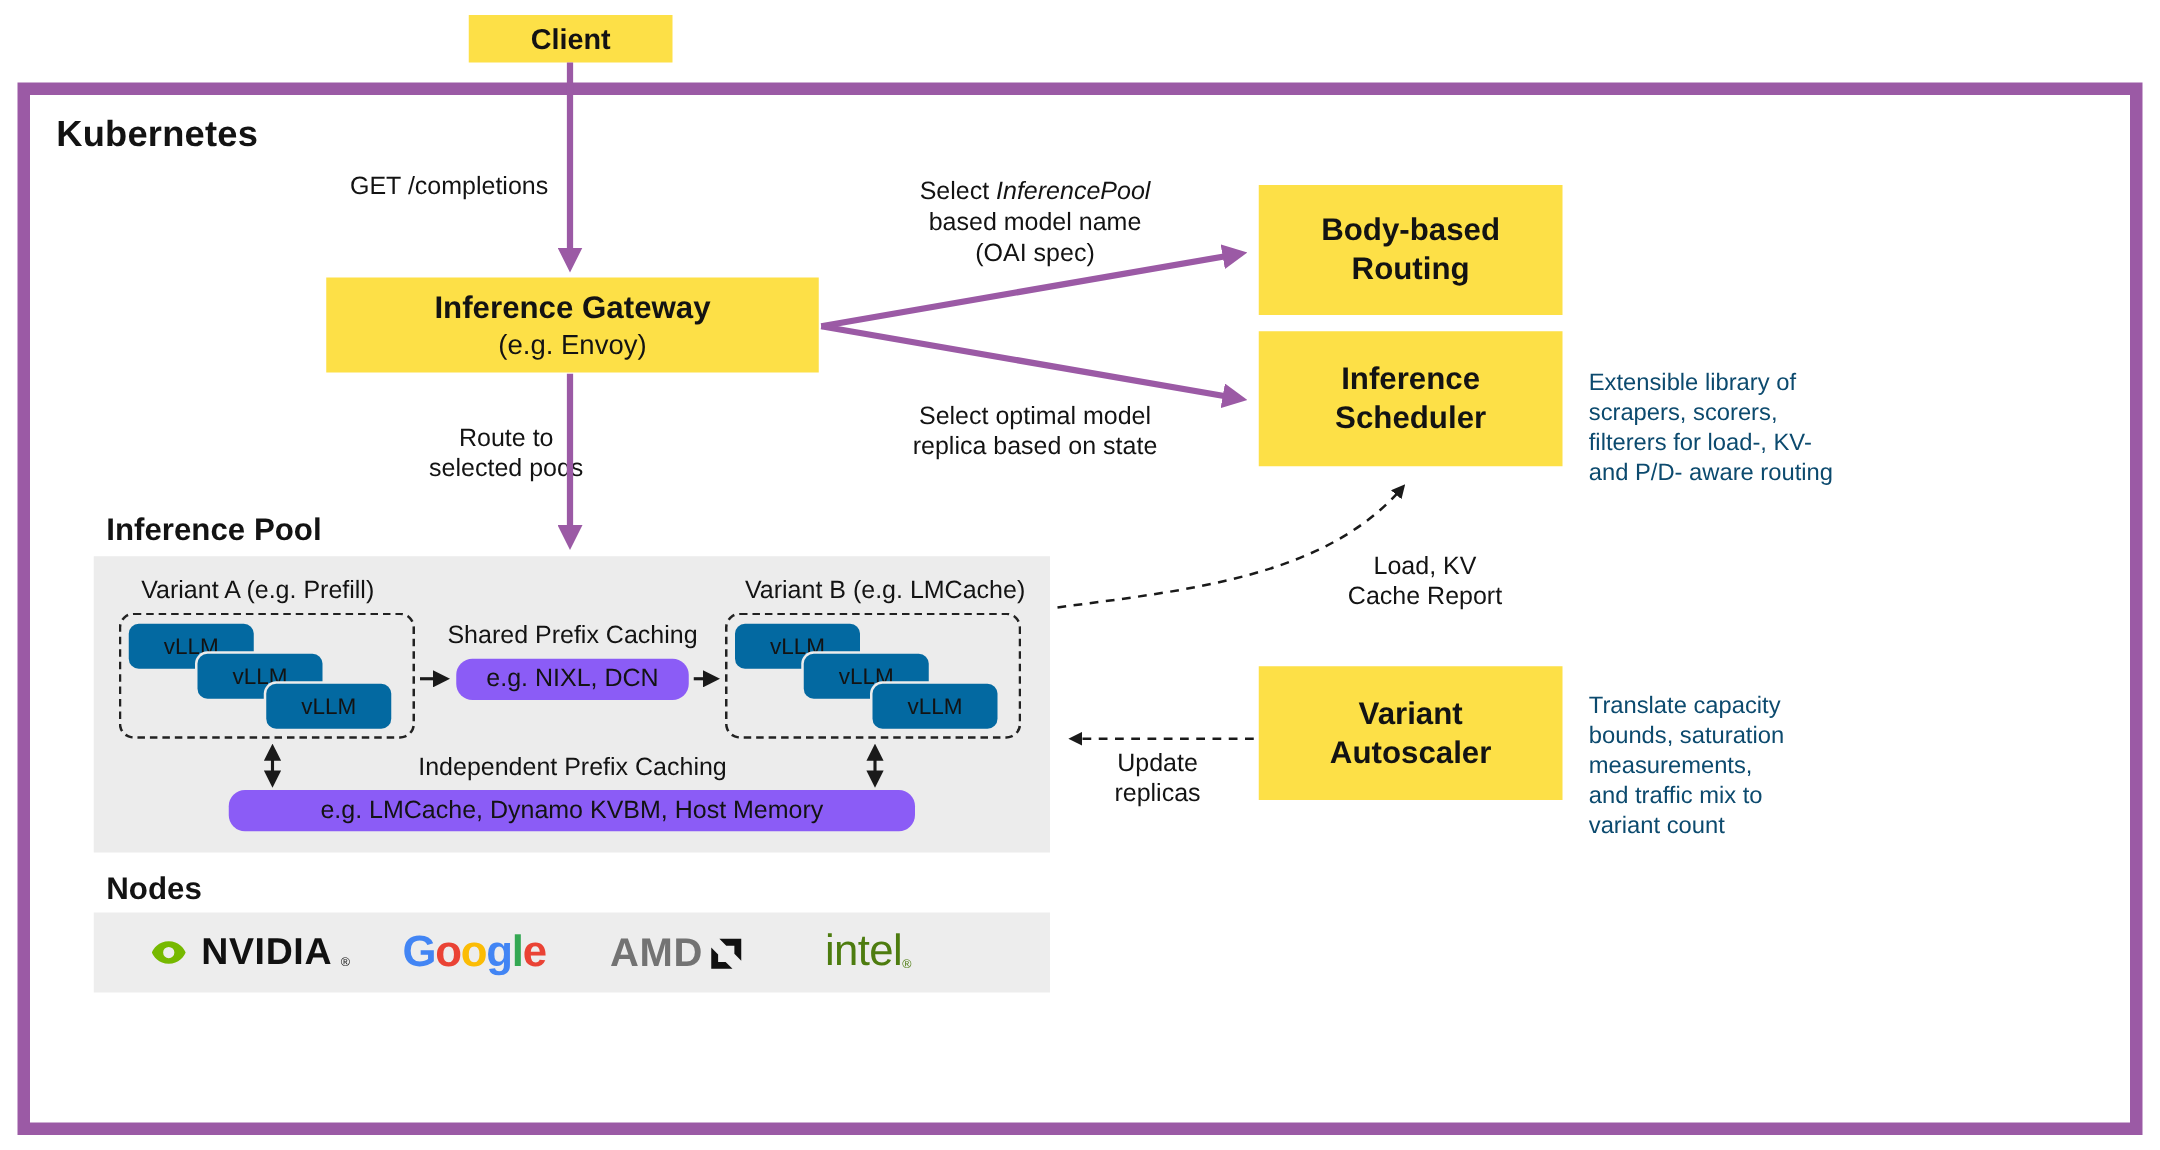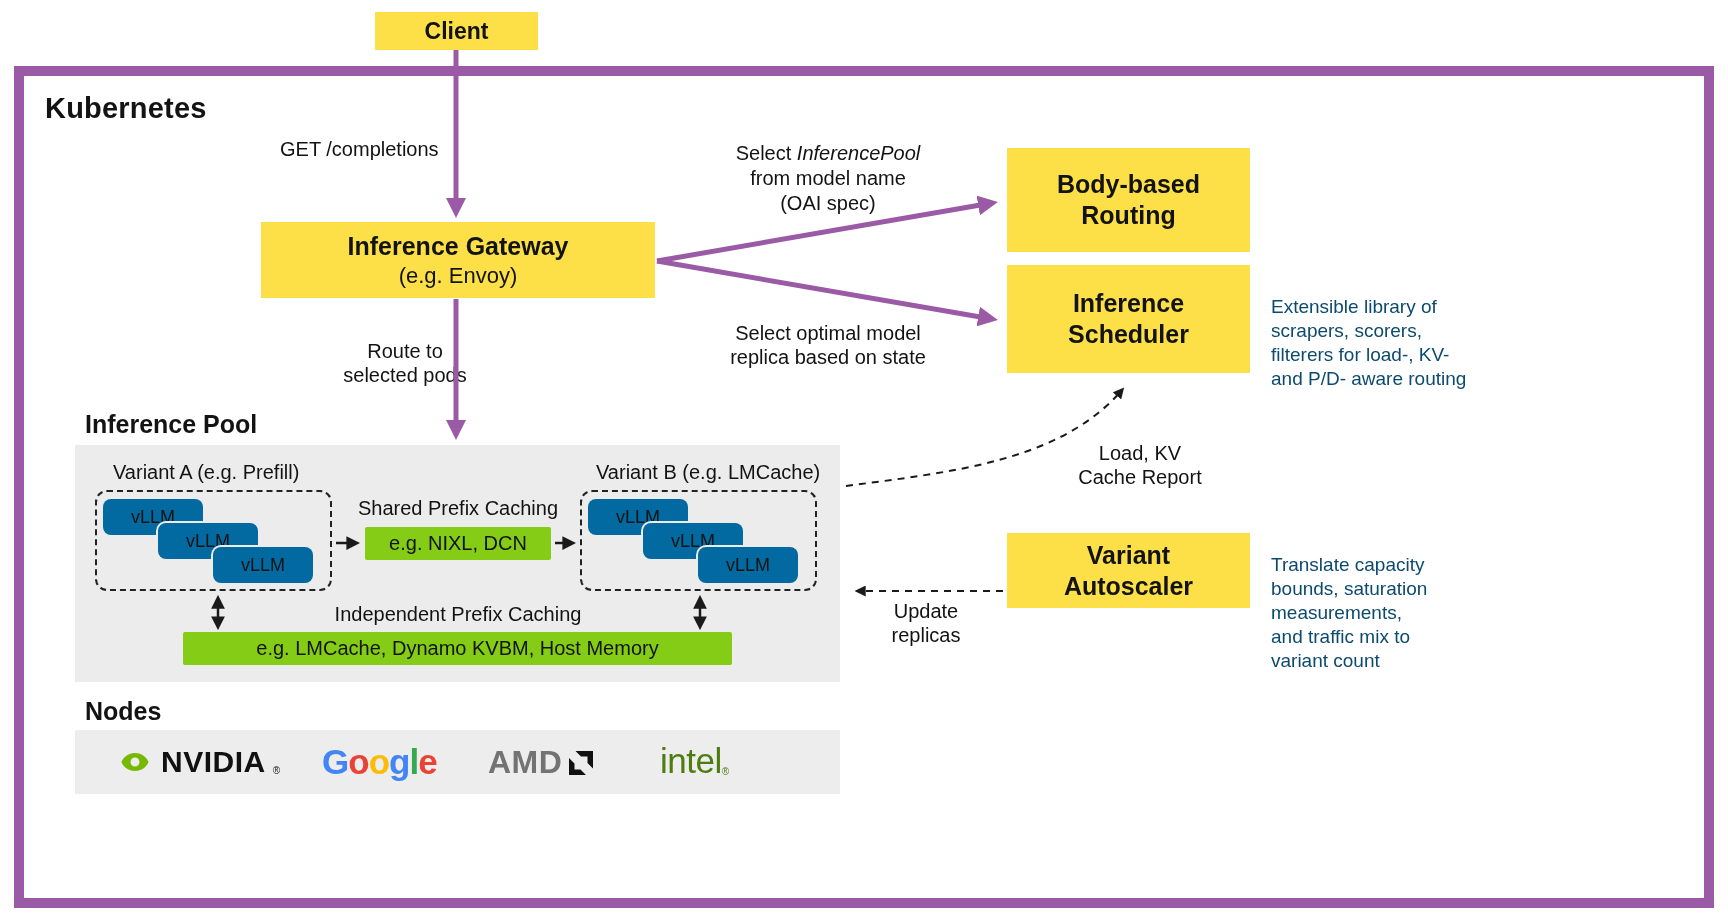--- a/index.html
+++ b/index.html
@@ -12,21 +12,21 @@
 
   .graybox { background: #fde047; display: flex; flex-direction: column; align-items: center; justify-content: center; text-align: center; }
   .client-box { left: 375px; top: 12px; width: 163px; height: 38px; font-size: 23px; font-weight: 700; }
   .gateway-box { left: 261px; top: 222px; width: 394px; height: 76px; }
   .gateway-title { font-size: 25px; font-weight: 700; line-height: 32px; }
   .gateway-sub { font-size: 22px; line-height: 28px; }
 
   .bigbox { font-size: 25px; font-weight: 700; line-height: 31px; }
   .bbr-box { left: 1007px; top: 148px; width: 243px; height: 104px; }
   .sched-box { left: 1007px; top: 265px; width: 243px; height: 108px; }
-  .autoscaler-box { left: 1007px; top: 533px; width: 243px; height: 75px; }
+  .autoscaler-box { left: 1007px; top: 533px; width: 243px; height: 107px; }
 
   .note { font-size: 19px; line-height: 24px; color: #0c4a6e; margin-top: 21px; }
   .sched-note { left: 1271px; top: 274px; width: 260px; }
   .autoscaler-note { left: 1271px; top: 532px; width: 240px; }
 
   .edge-label { font-size: 20px; line-height: 24px; color: #131313; }
   .get-completions { left: 280px; top: 137px; }
   .select-pool { left: 697px; top: 141px; width: 262px; text-align: center; line-height: 25px; }
   .select-replica { left: 703px; top: 321px; width: 250px; text-align: center; }
   .route-to { left: 330px; top: 339px; width: 150px; text-align: center; }
@@ -48,21 +48,21 @@
   .variant-b-box { left: 580px; top: 490px; width: 237px; height: 101px; }
 
   .pod { width: 100px; height: 36px; background: #0369a1; border-radius: 8px; box-shadow: 0 0 0 2px #ececec;
          display: flex; align-items: center; justify-content: center; font-size: 18px; }
   .pod-a1 { left: 103px; top: 499px; } .pod-a2 { left: 158px; top: 523px; } .pod-a3 { left: 213px; top: 547px; }
   .pod-b1 { left: 588px; top: 499px; } .pod-b2 { left: 643px; top: 523px; } .pod-b3 { left: 698px; top: 547px; }
 
   .cache-label { font-size: 20px; text-align: center; }
   .shared-label { left: 350px; top: 497px; width: 216px; }
   .indep-label { left: 300px; top: 603px; width: 316px; }
-  .cache-box { background: #84cc16; border-radius: 2px; display: flex; align-items: center; justify-content: center; font-size: 20px; }
+  .cache-box { background: #8b5cf6; border-radius: 13px; display: flex; align-items: center; justify-content: center; font-size: 20px; }
   .nixl-box { left: 365px; top: 527px; width: 186px; height: 33px; }
   .lmcache-box { left: 183px; top: 632px; width: 549px; height: 33px; }
 
   .logo-row { display: flex; align-items: center; }
   .nvidia-logo { left: 116px; top: 745px; height: 34px; gap: 7px; }
   .nvidia-text { font-size: 30px; font-weight: 700; letter-spacing: .5px; color: #111; }
   .google-logo { left: 322px; top: 744px; height: 36px; font-size: 35px; font-weight: 600; letter-spacing: -1px; }
   .amd-logo { left: 488px; top: 746px; height: 33px; gap: 6px; }
   .amd-text { font-size: 32px; font-weight: 700; letter-spacing: .5px; color: #737373; }
   .intel-logo { left: 660px; top: 742px; height: 38px; color: #4d7c0f; font-size: 35px; font-weight: 500; letter-spacing: -0.5px; }
@@ -85,21 +85,21 @@
 
 <div class="abs edge-label get-completions">GET /completions</div>
 
 <div class="abs graybox gateway-box">
   <div class="gateway-title">Inference Gateway</div>
   <div class="gateway-sub">(e.g. Envoy)</div>
 </div>
 
 <div class="abs edge-label select-pool">
   <div><span>Select </span><i>InferencePool</i></div>
-  <div>from model name</div>
+  <div>based model name</div>
   <div>(OAI spec)</div>
 </div>
 
 <div class="abs graybox bigbox bbr-box">
   <div>Body-based</div>
   <div>Routing</div>
 </div>
 
 <div class="abs graybox bigbox sched-box">
   <div>Inference</div>

